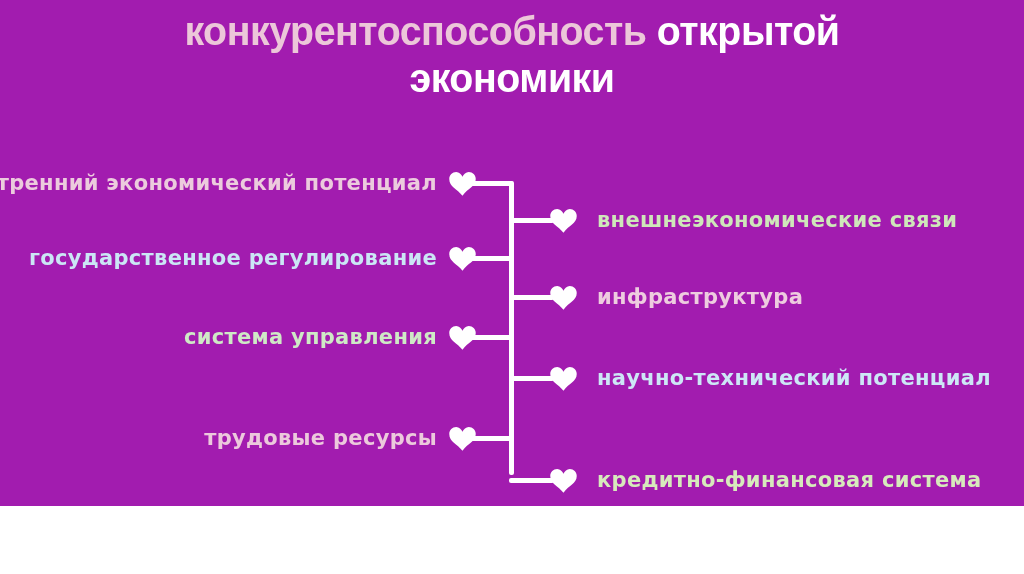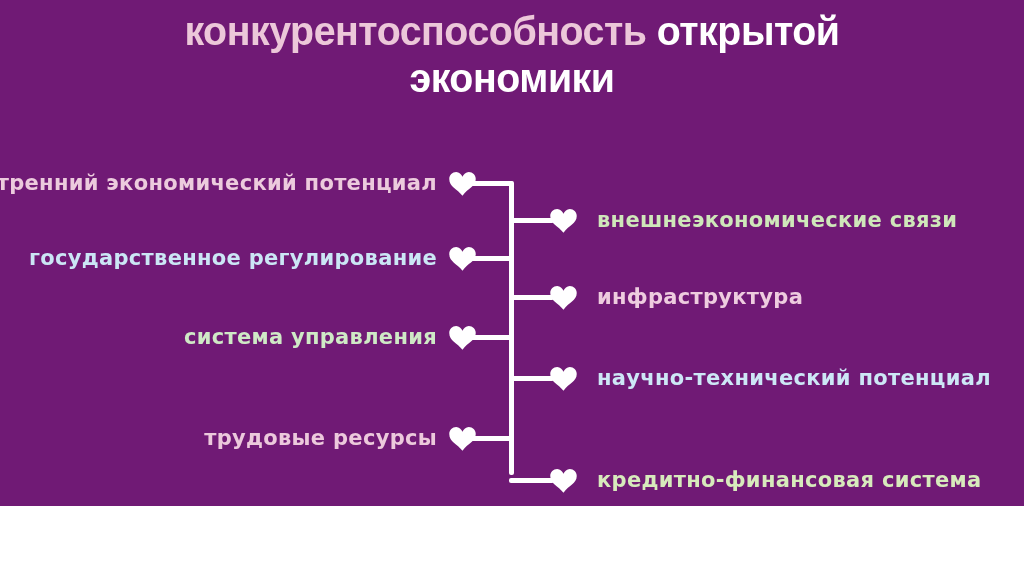--- a/index.html
+++ b/index.html
@@ -1,19 +1,19 @@
 <!DOCTYPE html>
 <html><head>
 <meta charset="utf-8">
 <style>
   html,body{margin:0;padding:0;}
   body{width:1024px;height:574px;overflow:hidden;font-family:"Liberation Sans",sans-serif;}
   .slide{
     position:relative;width:1024px;height:510px;
-    background:#701a75;
+    background:#a21caf;
   }
   .bottom-strip{
     position:absolute;left:0;bottom:0;width:100%;height:4px;background:#ffffff;
   }
   
   .title{
     position:absolute;top:8px;left:0;width:100%;
     text-align:center;
     font-weight:bold;
     font-size:41px;line-height:47px;

